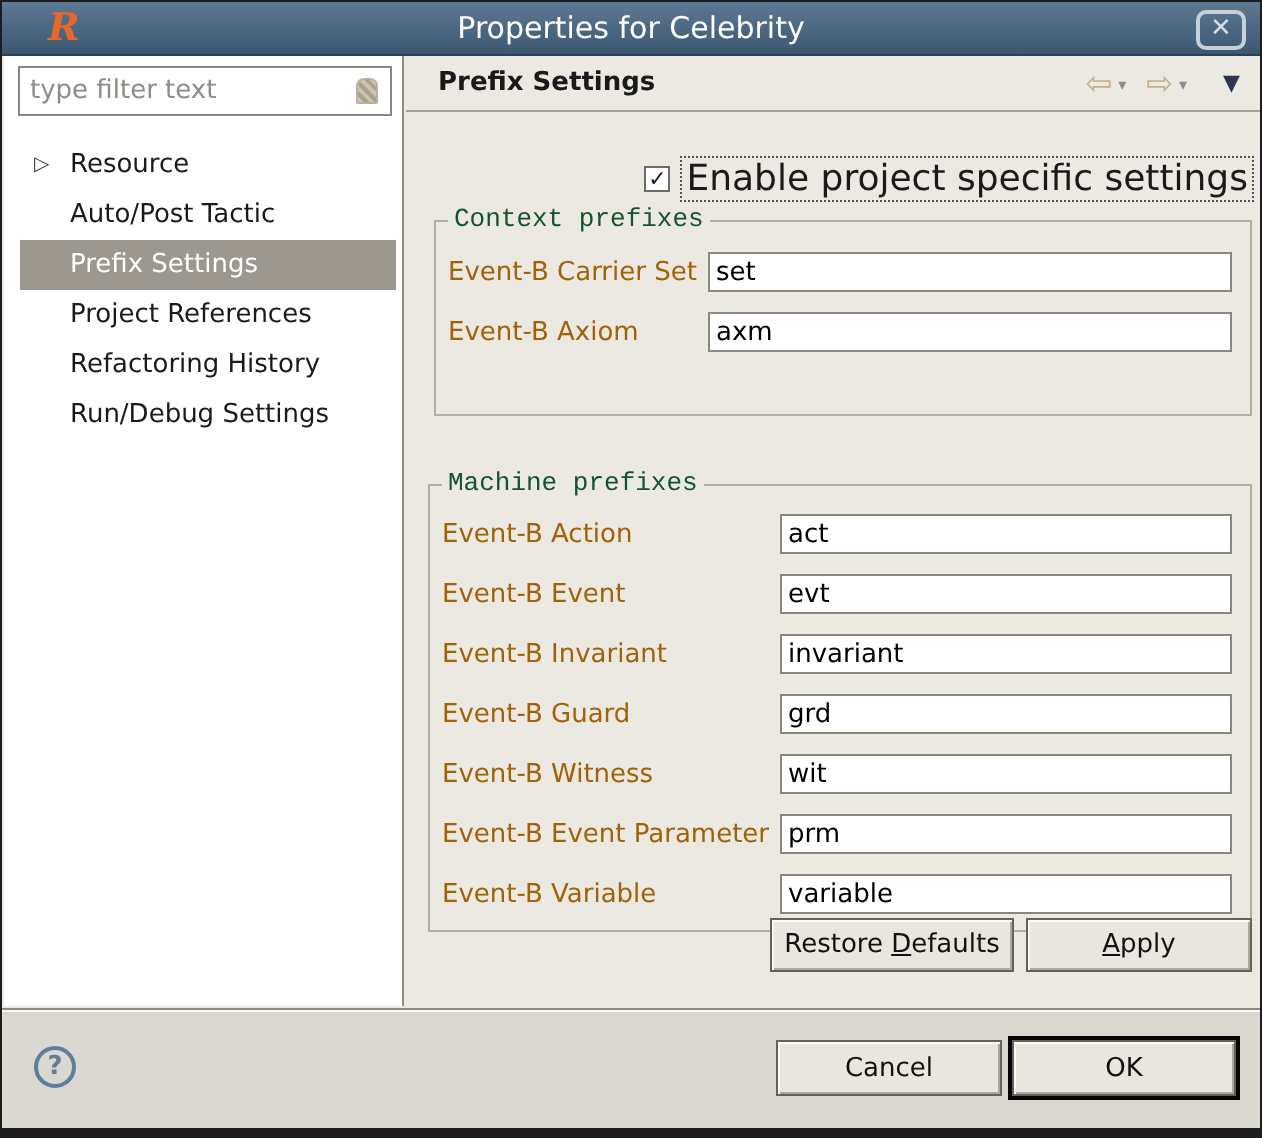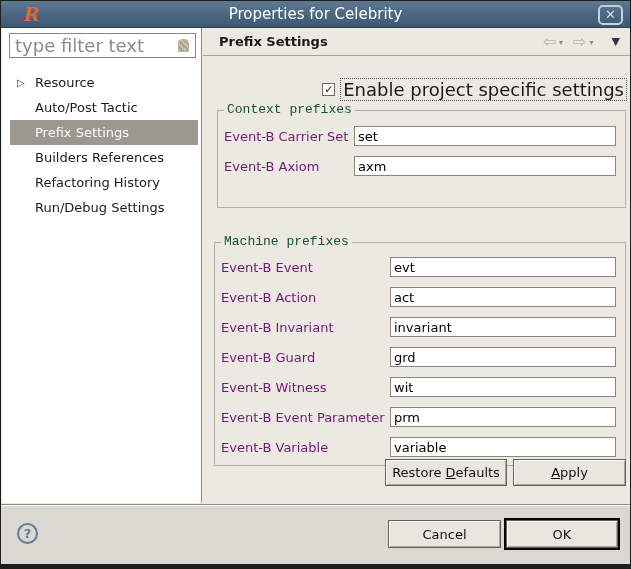--- a/index.html
+++ b/index.html
@@ -21,21 +21,21 @@
     font-size:13px; line-height:16px; cursor:default; }
 
   
   .dialog-body { position:absolute; left:1px; top:28px; width:629px; height:476px; background:#ECE9E3; }
 
   
   .sidebar { position:absolute; left:1px; top:0; width:200px; height:475px;
     background:#FFFFFF; border-right:1px solid #8F8B84; }
   .filter-box { position:absolute; left:7px; top:5px; width:187px; height:25px; }
   .filter-input { width:100%; height:100%; border:1px solid #8A867F; background:#FFFFFF;
-    font-family:inherit; font-size:18px; color:#333; padding:0 22px 0 5px; }
+    font-family:inherit; font-size:13px; color:#333; padding:0 22px 0 5px; }
   .filter-input::placeholder { color:#8E8B86; opacity:1; }
   .clear-icon { position:absolute; right:7px; top:6px; width:11px; height:13px;
     background:repeating-linear-gradient(45deg,#CBC4B2 0 2px,#A9A291 2px 4px);
     border-radius:4px 4px 1px 1px; border:1px solid #B8B1A0; }
   .tree { position:absolute; left:8px; top:42px; width:188px; }
   .tree-row { height:25px; display:flex; align-items:center; padding-left:7px; font-size:13px; color:#1A1A1A; }
   .tree-row .expander { width:18px; font-size:10px; color:#3A3A3A; }
   .tree-row.selected { background:#9C9890; color:#FFFFFF; }
 
   
@@ -53,21 +53,21 @@
   .checkbox-row { position:absolute; top:22px; right:3px; display:flex; align-items:center; }
   .checkbox { width:13px; height:13px; border:1px solid #6E6A63; background:#FFFFFF;
     font-size:11px; line-height:11px; text-align:center; color:#14142E; margin-right:5px; }
   .cb-label { font-size:18px; color:#1A1A1A; border:1px dotted #555; padding:0 2px; }
 
   .group { position:absolute; border:1px solid #B3AFA7; }
   .group .legend { position:absolute; top:-9px; left:6px; background:#ECE9E3; padding:0 3px; font-size:13px; color:#14532d;font-family:Liberation Mono, monospace; }
   .group-context { left:14px; top:54px; width:409px; height:98px; padding-top:10px; }
   .group-machine { left:11px; top:186px; width:412px; height:224px; padding-top:9px; }
   .field-row { height:30px; display:flex; align-items:center; padding:0 9px 0 6px; }
-  .field-label { font-size:13px; color:#701a75; flex:0 0 auto; }
+  .field-label { font-size:13px; color:#a16207; flex:0 0 auto; }
   .group-context .field-label { width:130px; }
   .group-machine .field-label { width:169px; }
   .field-input { flex:1; height:20px; border:1px solid #8A867F; background:#FFFFFF;
     font-family:inherit; font-size:13px; color:#000; padding:0 3px; }
 
   .btn { background:#E9E6E0; border:1px solid #66625B; color:#111; font-family:inherit;
     font-size:13px; box-shadow:inset 1px 1px 0 #FBFAF8, inset -1px -1px 0 #ABA79F; cursor:default; }
   .u { text-decoration:underline; }
   .action-buttons { position:absolute; top:403px; right:4px; display:flex; gap:6px; }
   .btn-restore { width:122px; height:27px;text-align:center; }
@@ -112,21 +112,21 @@
         <div class="tree-row">
           <span class="expander"></span>
           <span>Auto/Post Tactic</span>
         </div>
         <div class="tree-row selected">
           <span class="expander"></span>
           <span>Prefix Settings</span>
         </div>
         <div class="tree-row">
           <span class="expander"></span>
-          <span>Builders References</span>
+          <span>Project References</span>
         </div>
         <div class="tree-row">
           <span class="expander"></span>
           <span>Refactoring History</span>
         </div>
         <div class="tree-row">
           <span class="expander"></span>
           <span>Run/Debug Settings</span>
         </div>
       </div>
@@ -160,26 +160,26 @@
         </div>
         <div class="field-row">
           <span class="field-label">Event-B Axiom</span>
           <input class="field-input" value="axm" style="">
         </div>
       </div>
 
       <div class="group group-machine">
         <span class="legend">Machine prefixes</span>
         <div class="field-row">
+          <span class="field-label">Event-B Action</span>
+          <input class="field-input" value="act" style="">
+        </div>
+        <div class="field-row">
           <span class="field-label">Event-B Event</span>
           <input class="field-input" value="evt" style="">
-        </div>
-        <div class="field-row">
-          <span class="field-label">Event-B Action</span>
-          <input class="field-input" value="act" style="">
         </div>
         <div class="field-row">
           <span class="field-label">Event-B Invariant</span>
           <input class="field-input" value="invariant" style="">
         </div>
         <div class="field-row">
           <span class="field-label">Event-B Guard</span>
           <input class="field-input" value="grd" style="">
         </div>
         <div class="field-row">

